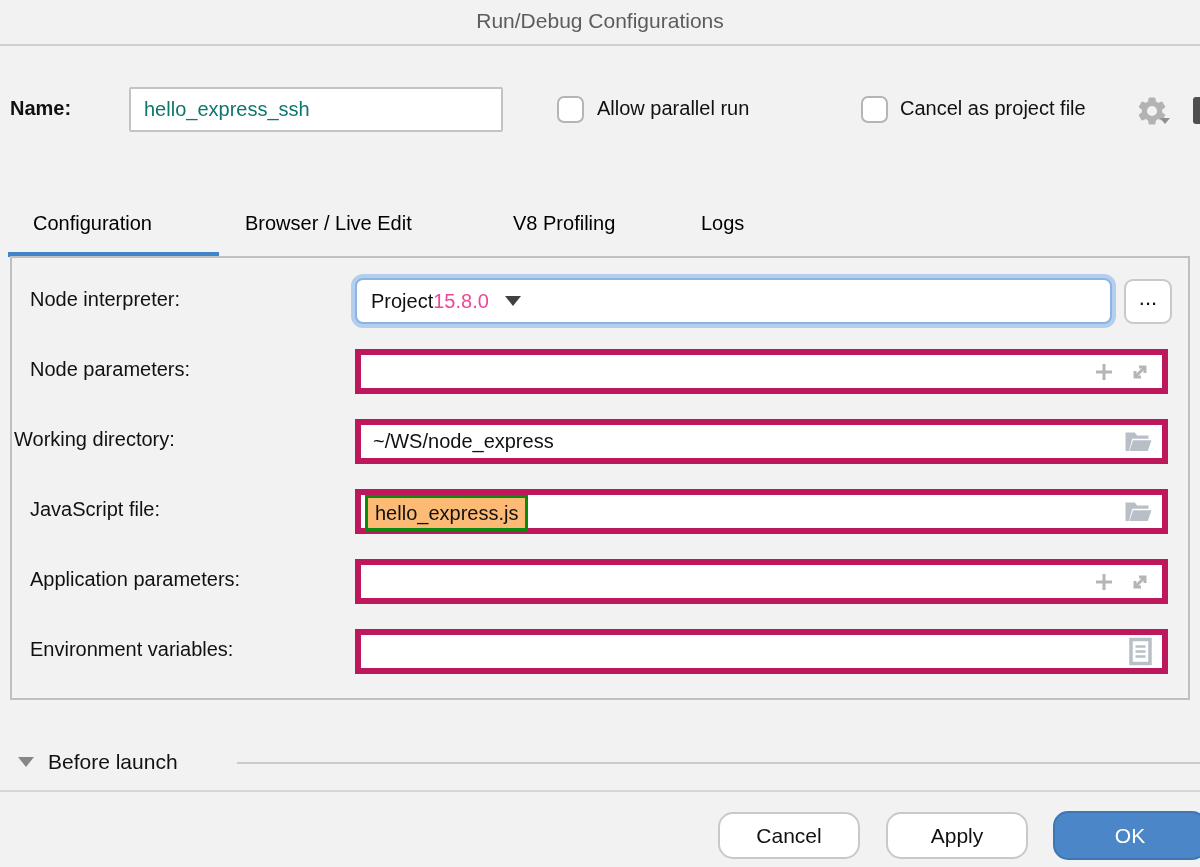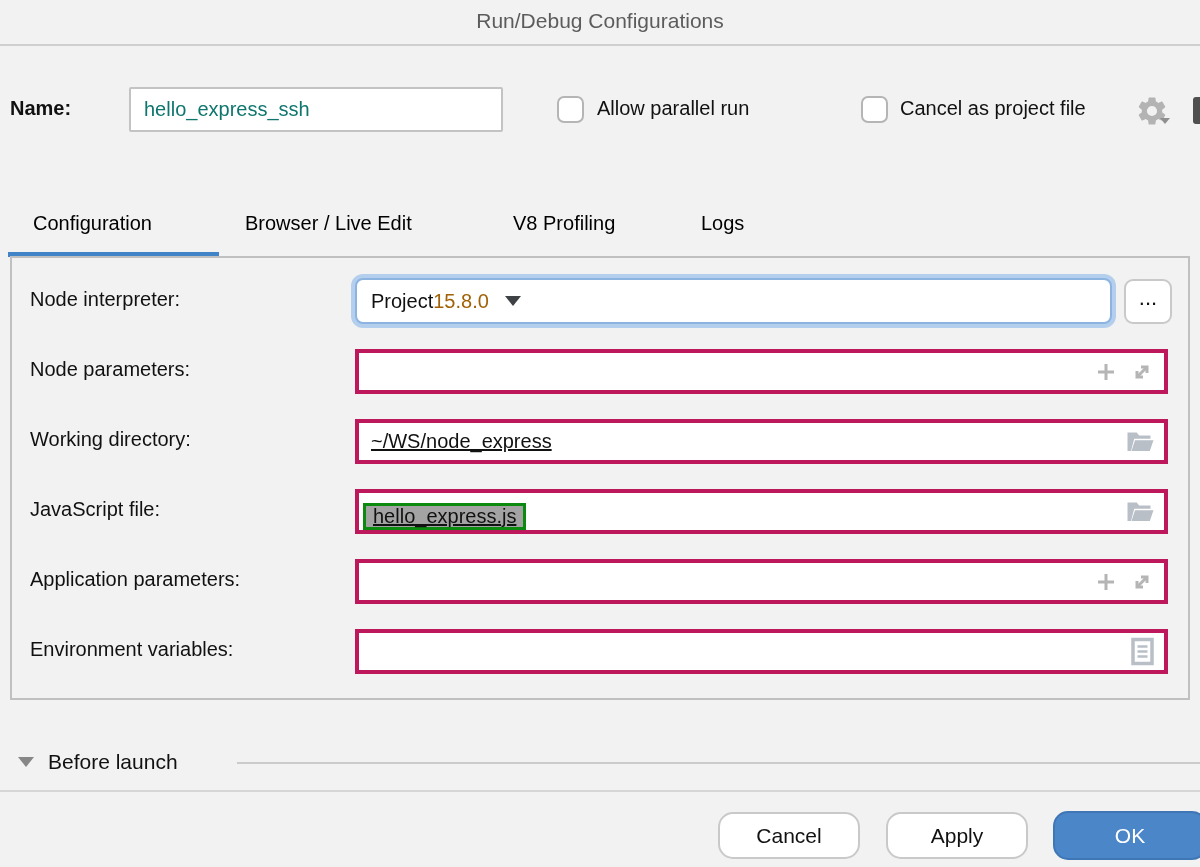--- a/index.html
+++ b/index.html
@@ -40,59 +40,59 @@
   #tab-configuration{left:33px;}
   #tab-browser{left:245px;}
   #tab-v8{left:513px;}
   #tab-logs{left:701px;}
   #tab-underline{left:8px;top:252px;width:211px;height:5px;background:#4184c8;}
   
   #config-panel{left:10px;top:256px;width:1180px;height:444px;box-sizing:border-box;border:2px solid #c0c0c0;}
   
   #lbl-interpreter{left:30px;top:288px;}
   #lbl-nodeparams{left:30px;top:358px;}
-  #lbl-workdir{left:30px;top:428px;}
+  #lbl-workdir{left:14px;top:428px;}
   #lbl-jsfile{left:30px;top:498px;}
   #lbl-appparams{left:30px;top:568px;}
   #lbl-envvars{left:30px;top:638px;}
   
   .field{
     position:absolute;left:355px;width:813px;height:45px;box-sizing:border-box;
-    background:#fff;border:4px solid #be185d;display:flex;align-items:flex-end;
-    font-size:20px;padding:0 12px;text-decoration:underline;
+    background:#fff;border:6px solid #be185d;display:flex;align-items:flex-start;
+    font-size:20px;padding:0 12px;
   }
   .field-icons{position:absolute;right:10px;top:0;bottom:0;display:flex;align-items:center;gap:12px;}
   #field-nodeparams{top:349px;}
   #field-workdir{top:419px;}
   #field-jsfile{top:489px;padding-left:4px;}
   #field-appparams{top:559px;}
   #field-envvars{top:629px;}
   .input-bare{border:none;outline:none;background:transparent;font:inherit;color:#111;flex:1;height:100%;padding:0;}
   
   #field-interpreter{
     position:absolute;left:355px;top:278px;width:757px;height:46px;box-sizing:border-box;
     background:#fff;border:2px solid #8db4e0;border-radius:8px;
     box-shadow:0 0 0 4px #b3cfed;
     display:flex;align-items:center;font-size:20px;padding:0 14px;
   }
   .combo-primary{color:#111;}
   .combo-detail{color:#9e9e9e;margin-left:10px;flex:1;overflow:hidden;white-space:nowrap;}
-  .combo-version{color:#a16207;}
+  .combo-version{color:#ec4899;}
   .caret-down{width:0;height:0;border-left:8px solid transparent;border-right:8px solid transparent;
     border-top:10px solid #3f4245;margin-left:16px;}
   #browse-btn{
     position:absolute;left:1124px;top:279px;width:48px;height:45px;box-sizing:border-box;
     background:#fff;border:2px solid #c9c9c9;border-radius:9px;
     display:flex;align-items:center;justify-content:center;
     font-size:22px;color:#111;padding-bottom:8px;cursor:default;
   }
   
   .js-highlight{
-    display:inline-flex;align-items:center;height:27px;box-sizing:border-box;
-    border:3px solid #0c8a10;padding:0 7px;background:#a3a3a3;
+    display:inline-flex;align-items:center;height:36px;box-sizing:border-box;
+    border:3px solid #0c8a10;padding:0 7px;background:#fdba74;
   }
   
   #bl-triangle{left:18px;top:757px;width:0;height:0;
     border-left:8px solid transparent;border-right:8px solid transparent;border-top:10px solid #878787;}
   #bl-label{left:48px;top:750px;font-size:21px;}
   #bl-line{left:237px;right:0;top:762px;height:2px;background:#cbcbcb;position:absolute;}
   
   .btn{
     position:absolute;top:812px;height:47px;box-sizing:border-box;
     background:#fff;border:2px solid #c9c9c9;border-radius:15px;

